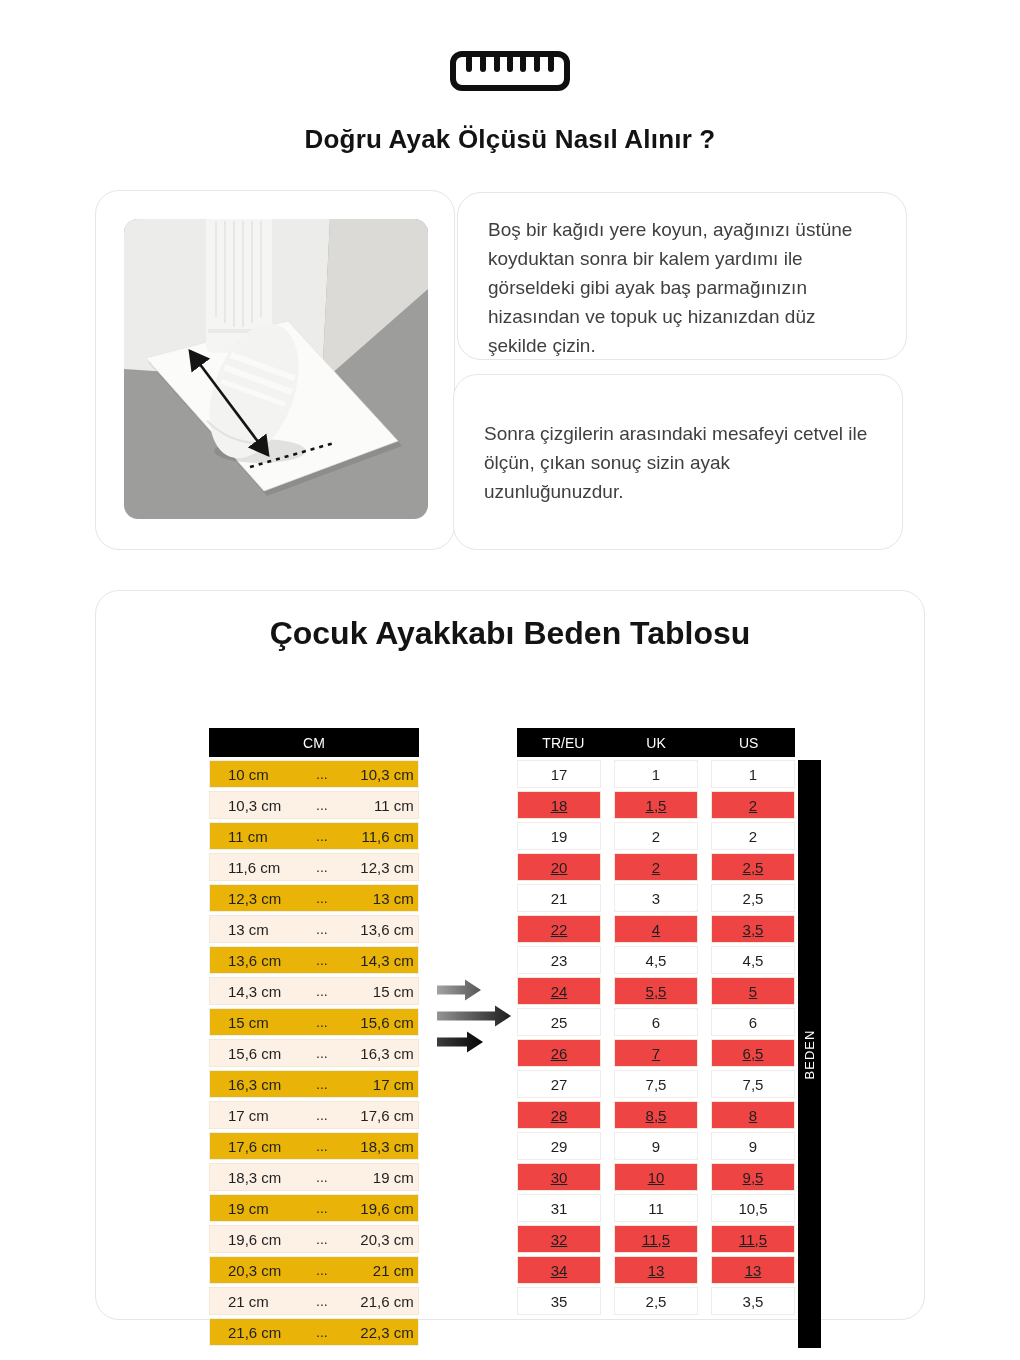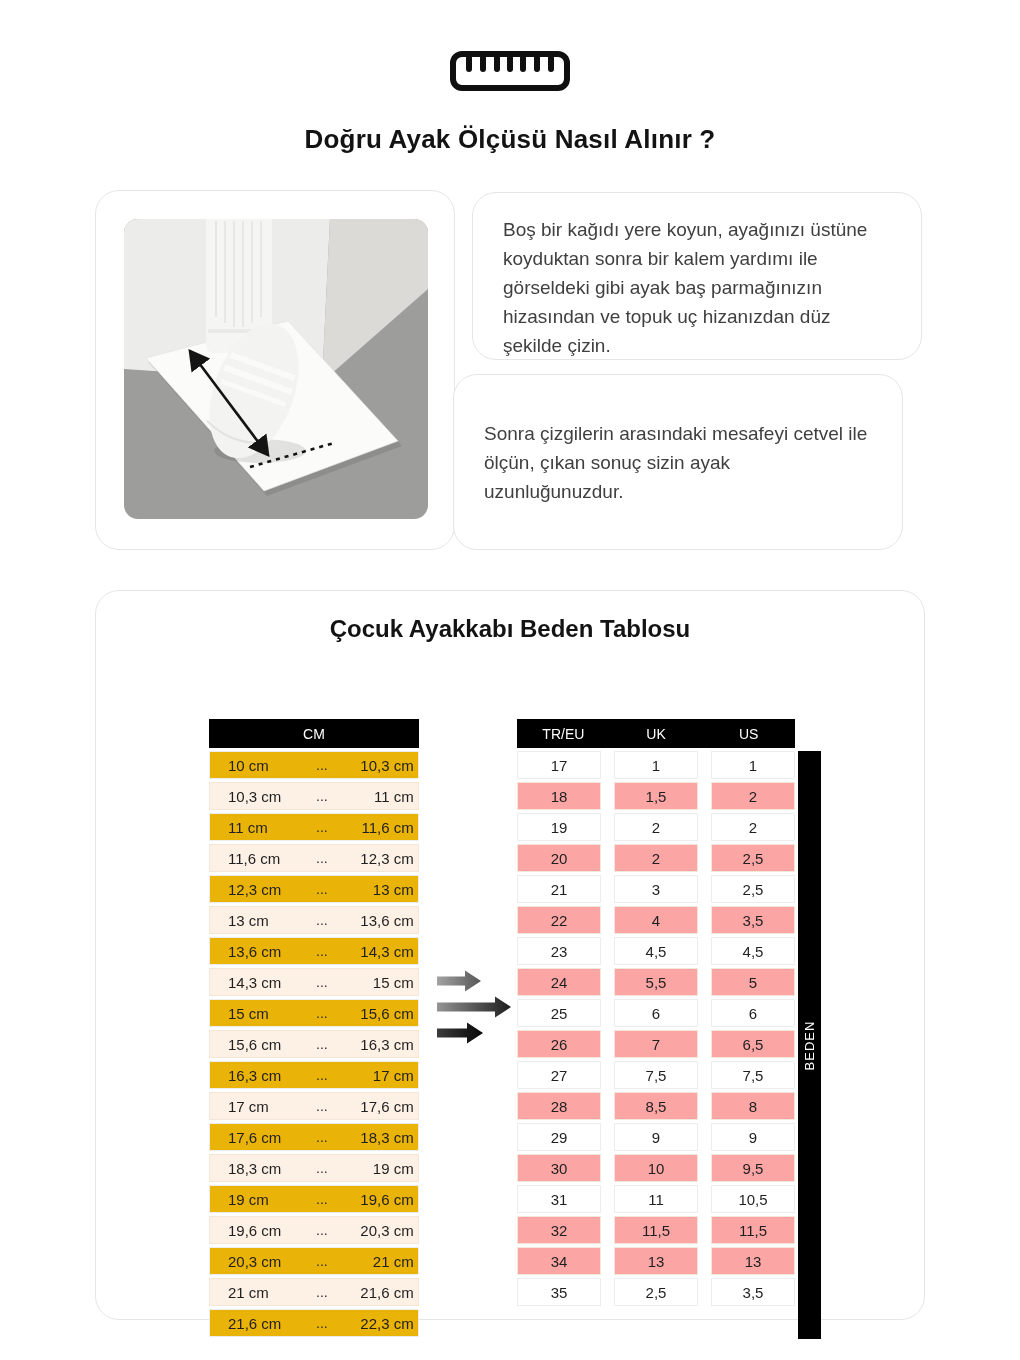--- a/index.html
+++ b/index.html
@@ -15,27 +15,27 @@
   .ruler-wrap{display:inline-block;height:42px;}
   .page-title{margin-top:28px;font-size:26px;font-weight:700;color:#131313;letter-spacing:.2px;}
 
   
   .card{
     position:absolute;background:#ffffff;border:1px solid #e6e6e6;
     border-radius:24px;box-sizing:border-box;
   }
   #photo-card{left:95px;top:190px;width:360px;height:360px;padding:28px;}
   .photo-frame{width:304px;height:300px;border-radius:14px;overflow:hidden;}
-  #instr-card-1{left:472px;top:192px;width:450px;height:168px;padding:22px 30px;}
+  #instr-card-1{left:457px;top:192px;width:450px;height:168px;padding:22px 30px;}
   #instr-card-2{left:453px;top:374px;width:450px;height:176px;padding:22px 30px;display:flex;align-items:center;}
   .instr-text{font-size:19px;line-height:29px;color:#3f3f3f;}
 
   
   #chart-card{left:95px;top:590px;width:830px;height:730px;}
-  .chart-title{margin-top:24px;text-align:center;font-size:24px;font-weight:700;color:#131313;}
+  .chart-title{margin-top:24px;text-align:center;font-size:32px;font-weight:700;color:#131313;}
   .chart-body{position:relative;width:100%;height:640px;}
 
   .tbl{position:absolute;top:76px;}
   #cm-table{left:113px;width:210px;}
   #conv-table{left:421px;width:278px;}
 
   .tbl-header{
     height:29px;background:#000;color:#fff;font-size:14px;
     display:flex;align-items:center;justify-content:center;margin-bottom:3px;
   }
@@ -50,21 +50,21 @@
   .cm-row .from{flex:0 0 88px;padding-left:18px;text-align:left;}
   .cm-row .dots{flex:1;text-align:center;font-size:14px;color:#2a2a2a;}
   .cm-row .to{flex:0 0 86px;padding-right:18px;text-align:right;}
 
   .conv-row{display:grid;grid-template-columns:1fr 1fr 1fr;gap:13px;margin-bottom:3px;}
   .conv-cell{
     height:28px;border:1px solid #ededed;background:#fff;box-sizing:border-box;
     display:flex;align-items:center;justify-content:center;font-size:15px;color:#1f1f1f;
   }
   .alt-row{background:#fdf1e6;border-color:#f5e7d8;}
-  .conv-row.alt .conv-cell{background:#fca5a5;border-color:#f5e7d8;}
+  .conv-row.alt .conv-cell{background:#ef4444;border-color:#f5e7d8;text-decoration:underline;}
 
   #beden-bar{
     position:absolute;left:702px;top:108px;width:23px;height:588px;background:#000;
     display:flex;align-items:center;justify-content:center;
   }
   #beden-bar span{
     transform:rotate(-90deg);color:#fff;font-size:13px;letter-spacing:1px;white-space:nowrap;
   }
 
   #transfer-arrows{position:absolute;left:338px;top:326px;width:80px;height:80px;}

